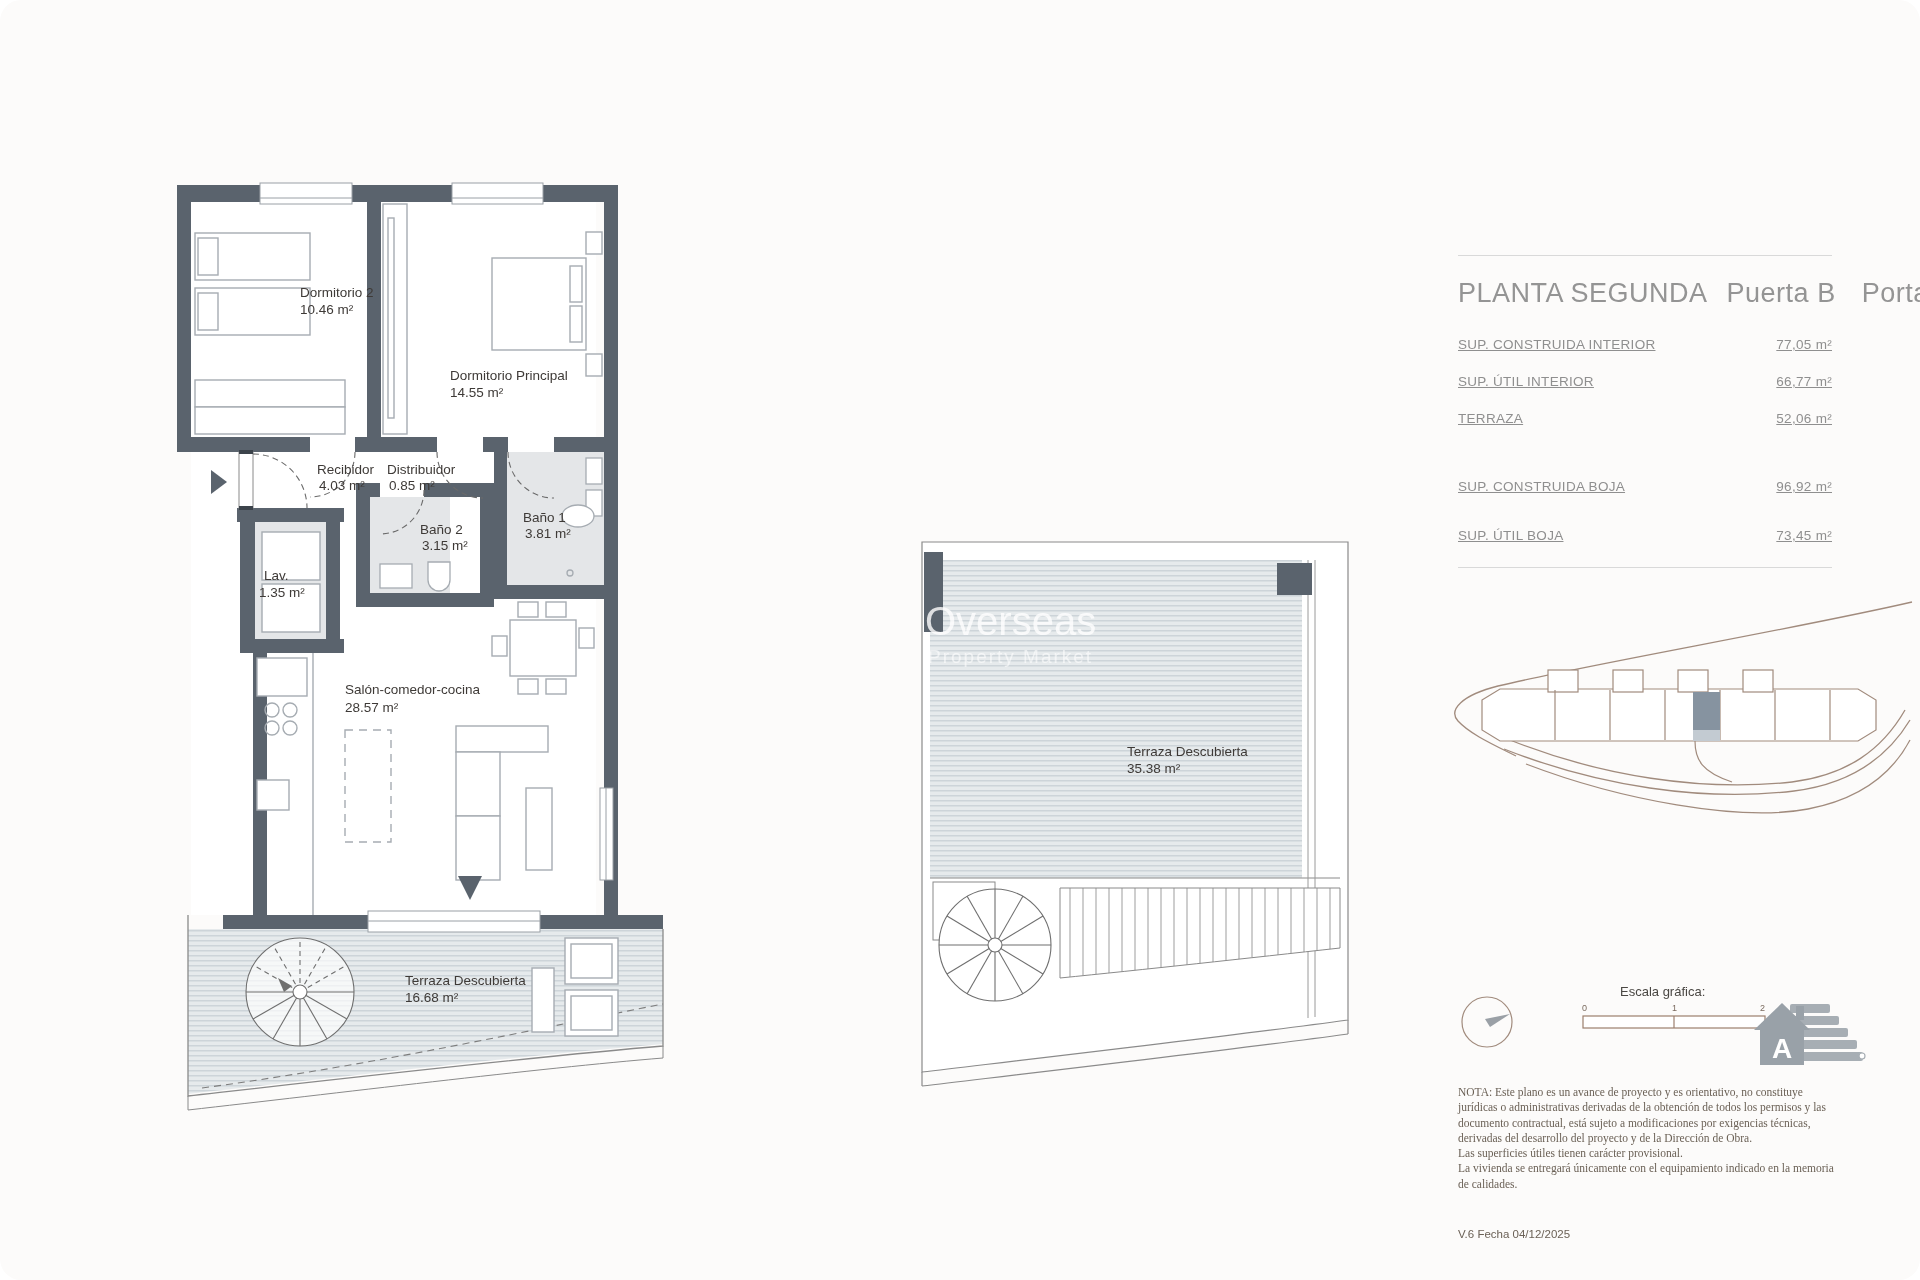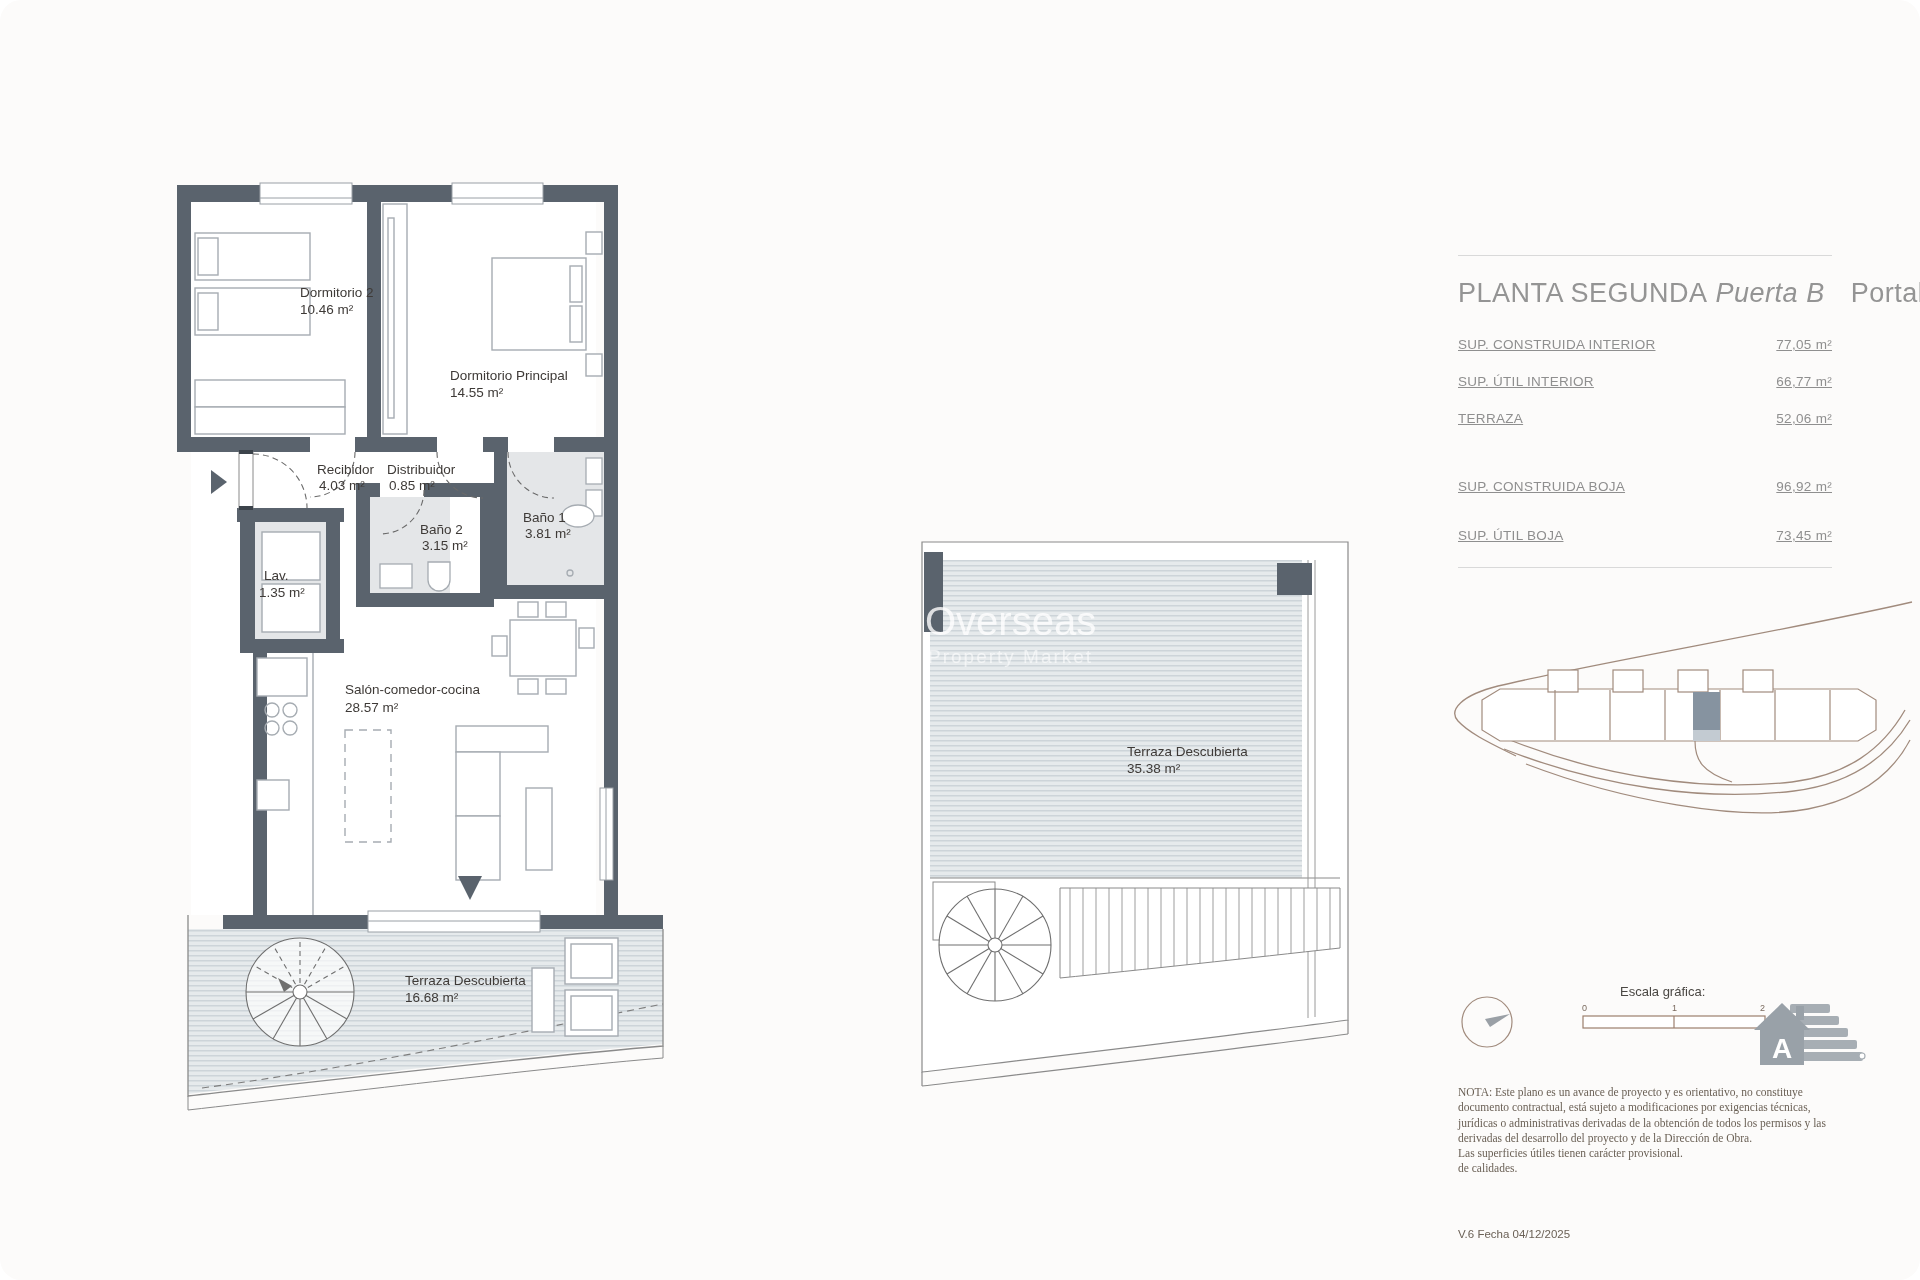--- a/index.html
+++ b/index.html
@@ -4,21 +4,21 @@
 <style>
   html,body{margin:0;padding:0;background:#fff;}
   .canvas{position:relative;width:1920px;height:1280px;background:#fcfbfa;overflow:hidden;
           font-family:"Liberation Sans",sans-serif;border-radius:21px;}
   svg text{font-family:"Liberation Sans",sans-serif;}
   .abs{position:absolute;}
   
   .divider{position:absolute;height:1px;background:#d9d9d9;width:374px;left:1458px;}
   .panel-title{position:absolute;left:1458px;top:278px;width:420px;color:#949494;
                font-size:27px;font-weight:400;letter-spacing:.5px;white-space:nowrap;}
-  .panel-title .t2{margin-left:8px;font-style:italic;}
+  .panel-title .t2{margin-left:19px;}
   .panel-title .t3{margin-left:26px;}
   .area-row{position:absolute;left:1458px;width:374px;display:flex;justify-content:space-between;
             color:#8f8f8f;font-size:13.5px;letter-spacing:.3px;text-decoration:underline;}
   .note{position:absolute;left:1458px;top:1085px;width:392px;color:#6b6156;
         font-size:11.5px;line-height:15.3px;font-family:Liberation Serif, serif;}
   .version{position:absolute;left:1458px;top:1228px;color:#6b6156;font-size:11.5px;}
   .escala-label{position:absolute;left:1583px;top:984px;color:#4a4743;font-size:13px;margin-left:37px;}
 </style>
 </head>
 <body>
@@ -350,22 +350,23 @@
     <g fill="#99a1a8">
       <rect x="46" y="16" width="8" height="14"></rect>
       <polygon points="4,40 32,13 60,40"></polygon>
       <rect x="10" y="38" width="44" height="37"></rect>
     </g>
     <text x="32" y="68" font-size="28" font-weight="bold" fill="#ffffff" text-anchor="middle">A</text>
   </svg>
 
   <div class="note">
     <div>NOTA: Este plano es un avance de proyecto y es orientativo, no constituye</div>
+    <div>jurídicas o administrativas derivadas de la obtención de todos los permisos y las</div>
     <div>documento contractual, está sujeto a modificaciones por exigencias técnicas,</div>
-    <div>jurídicas o administrativas derivadas de la obtención de todos los permisos y las</div>
     <div>derivadas del desarrollo del proyecto y de la Dirección de Obra.</div>
     <div>Las superficies útiles tienen carácter provisional.</div>
+    <div>La vivienda se entregará únicamente con el equipamiento indicado en la memoria</div>
     <div>de calidades.</div>
   </div>
 
   <div class="version">V.6 Fecha 04/12/2025</div>
 
 </div>
 
 </body></html>

